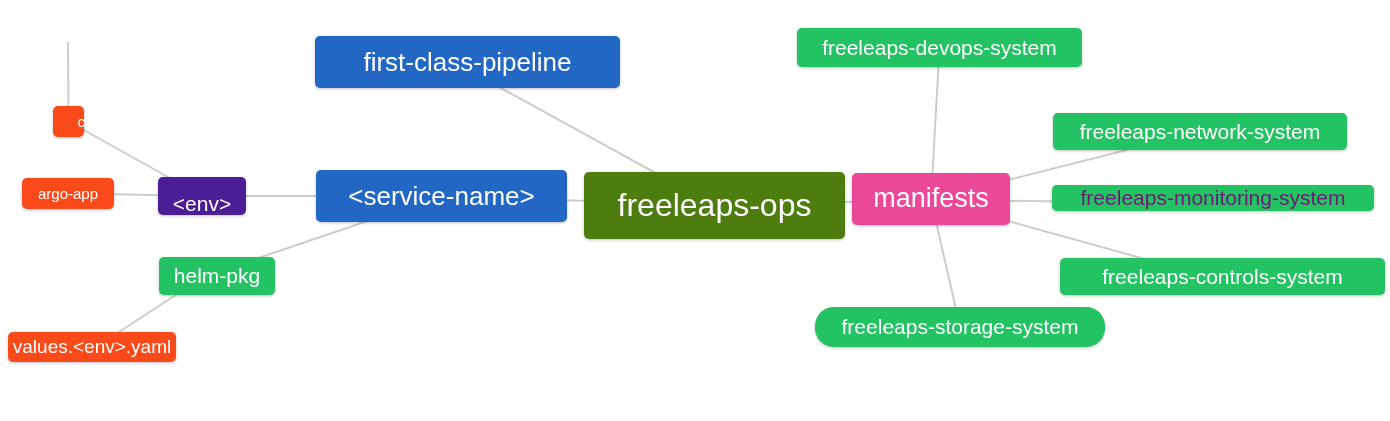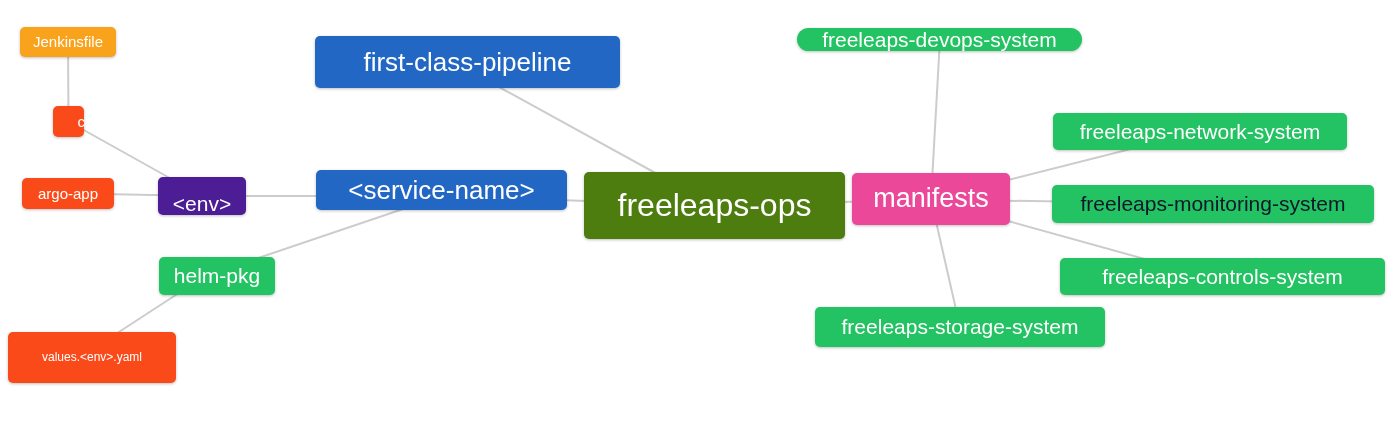--- a/index.html
+++ b/index.html
@@ -56,58 +56,55 @@
       <line x1="205" y1="276" x2="92" y2="349.5" stroke="#cccccc" stroke-width="2"></line>
       <line x1="453.5" y1="62" x2="714.5" y2="205.5" stroke="#cccccc" stroke-width="2"></line>
       <line x1="441.5" y1="196" x2="714.5" y2="205.5" stroke="#cccccc" stroke-width="2"></line>
       <line x1="714.5" y1="205.5" x2="931" y2="199.5" stroke="#cccccc" stroke-width="2"></line>
       <line x1="931" y1="199.5" x2="939.5" y2="47.5" stroke="#cccccc" stroke-width="2"></line>
       <line x1="931" y1="199.5" x2="1200" y2="131.5" stroke="#cccccc" stroke-width="2"></line>
       <line x1="931" y1="199.5" x2="1213" y2="204" stroke="#cccccc" stroke-width="2"></line>
       <line x1="931" y1="199.5" x2="1207.5" y2="276.5" stroke="#cccccc" stroke-width="2"></line>
       <line x1="931" y1="199.5" x2="960" y2="327" stroke="#cccccc" stroke-width="2"></line>
     </svg>
-<div class="node" style="left: 20px; top: 27px; width: 96px; height: 30px; font-size: 15px; background: rgb(249, 162, 28); color: rgb(255, 255, 255);">
-      <span>Jenkinsfile</span>
-    </div>
     <div class="node" style="left: 53px; top: 106px; width: 31px; height: 31px; font-size: 15px; background: rgb(251, 74, 25); color: rgb(255, 255, 255); padding-left: 29px;">
       <span>ci</span>
     </div>
     <div class="node" style="left: 22px; top: 178px; width: 92px; height: 31px; font-size: 15px; background: rgb(251, 74, 25); color: rgb(255, 255, 255);">
       <span>argo-app</span>
     </div>
     <div class="node" style="left: 158px; top: 177px; width: 88px; height: 38px; font-size: 21px; background: #4c1d95; color: rgb(255, 255, 255); align-items: flex-end;">
       <span>&lt;env&gt;</span>
     </div>
     <div class="node" style="left: 159px; top: 257px; width: 116px; height: 38px; font-size: 21px; background: rgb(35, 194, 98); color: rgb(255, 255, 255);">
       <span>helm-pkg</span>
     </div>
-    <div class="node" style="left: 8px; top: 332px; width: 168px; height: 51px; font-size: 12px; background: rgb(251, 74, 25); color: rgb(255, 255, 255);">
+    <div class="node" style="left: 8px; top: 332px; width: 168px; height: 30px; font-size: 19px; background: rgb(251, 74, 25); color: rgb(255, 255, 255);">
       <span>values.&lt;env&gt;.yaml</span>
     </div>
     <div class="node" style="left: 315px; top: 36px; width: 305px; height: 52px; font-size: 26px; background: rgb(34, 103, 196); color: rgb(255, 255, 255);">
       <span>first-class-pipeline</span>
     </div>
-    <div class="node" style="left: 316px; top: 170px; width: 251px; height: 40px; font-size: 26px; background: rgb(34, 103, 196); color: rgb(255, 255, 255);">
+    <div class="node" style="left: 316px; top: 170px; width: 251px; height: 52px; font-size: 26px; background: rgb(34, 103, 196); color: rgb(255, 255, 255);">
       <span>&lt;service-name&gt;</span>
     </div>
     <div class="node" style="left: 584px; top: 172px; width: 261px; height: 67px; font-size: 32px; background: #4d7c0f; color: rgb(255, 255, 255);">
       <span>freeleaps-ops</span>
     </div>
     <div class="node" style="left: 852px; top: 173px; width: 158px; height: 52px; font-size: 27px; background: #ec4899; color: rgb(255, 255, 255);">
       <span>manifests</span>
     </div>
-    <div class="node" style="left: 797px; top: 28px; width: 285px; height: 23px; font-size: 21px; background: rgb(35, 194, 98); color: rgb(255, 255, 255); border-radius: 17px;">
+    <div class="node" style="left: 797px; top: 28px; width: 285px; height: 39px; font-size: 21px; background: rgb(35, 194, 98); color: rgb(255, 255, 255);">
       <span>freeleaps-devops-system</span>
     </div>
     <div class="node" style="left: 1053px; top: 113px; width: 294px; height: 37px; font-size: 21px; background: rgb(35, 194, 98); color: rgb(255, 255, 255);">
       <span>freeleaps-network-system</span>
     </div>
-    <div class="node" style="left: 1052px; top: 185px; width: 322px; height: 38px; font-size: 21px; background: rgb(35, 194, 98); color: #0f172a;">
+    <div class="node" style="left: 1052px; top: 185px; width: 322px; height: 26px; font-size: 21px; background: rgb(35, 194, 98); color: #701a75;">
       <span>freeleaps-monitoring-system</span>
     </div>
     <div class="node" style="left: 1060px; top: 258px; width: 325px; height: 37px; font-size: 21px; background: rgb(35, 194, 98); color: rgb(255, 255, 255);">
       <span>freeleaps-controls-system</span>
     </div>
-    <div class="node" style="left: 815px; top: 307px; width: 290px; height: 40px; font-size: 21px; background: rgb(35, 194, 98); color: rgb(255, 255, 255);">
+    <div class="node" style="left: 815px; top: 307px; width: 290px; height: 40px; font-size: 21px; background: rgb(35, 194, 98); color: rgb(255, 255, 255); border-radius: 19px;">
       <span>freeleaps-storage-system</span>
     </div>
   </div>
 
 </body></html>

